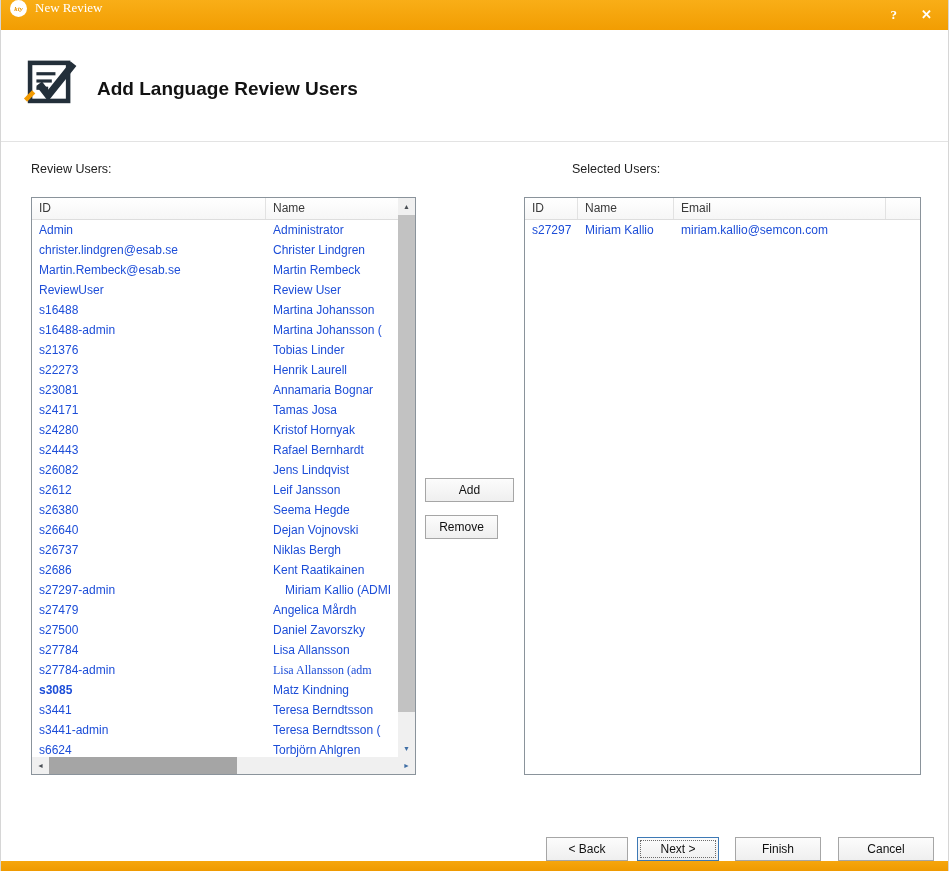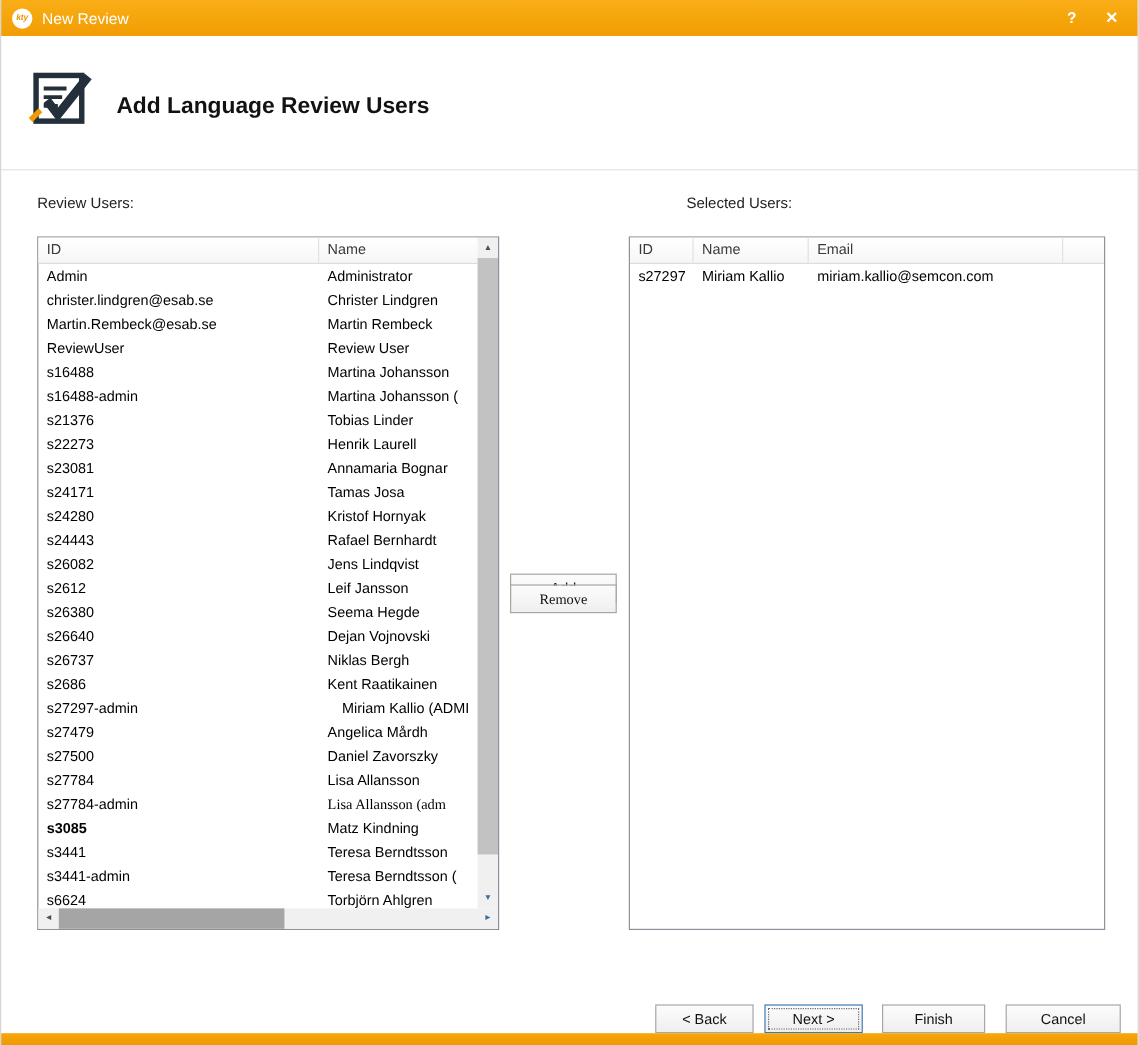--- a/index.html
+++ b/index.html
@@ -13,22 +13,23 @@
   .window {
     position:absolute; inset:0;
     background:#ffffff;
     border-left:1px solid #d6d6d6;
     border-right:1px solid #d6d6d6;
   }
   
   .titlebar {
     position:absolute; top:0; left:0; right:0; height:30px;
     background:linear-gradient(180deg,#f9ae17 0%,#f29d02 100%);
-    display:flex; align-items:center;
+    display:flex; align-items:flex-start;
     color:#ffffff;
+    font-family:Liberation Serif, serif;
   }
   .app-logo {
     width:17px; height:17px; border-radius:50%;
     background:#ffffff; margin-left:9px;
     display:flex; align-items:center; justify-content:center;
     color:#e89402; font-size:7px; font-weight:bold; font-style:italic;
     flex:0 0 auto;
   }
   .title-text { margin-left:8px; font-size:13px; }
   .titlebar-buttons {
@@ -58,21 +59,21 @@
   .right-list .list-header { right:0; }
   .hcell {
     font-size:12px; color:#3a3a3a; line-height:21px; padding-left:7px;
     border-right:1px solid #e2e2e2; overflow:hidden; white-space:nowrap;
   }
   .rows { position:absolute; top:22px; left:0; overflow:hidden; }
   .left-list  .rows { right:17px; bottom:17px; }
   .right-list .rows { right:0; bottom:0; }
   .lrow { display:flex; height:20px; }
   .cell {
-    font-size:12px; color:#000000; line-height:20px; padding-left:7px;
+    font-size:12px; color:#1d4ed8; line-height:20px; padding-left:7px;
     white-space:nowrap; overflow:hidden;
   }
   
   .vsb { position:absolute; top:0; right:0; width:17px; bottom:17px; background:#f0f0f0; }
   .hsb { position:absolute; left:0; right:0; bottom:0; height:17px; background:#f0f0f0; }
   .sb-arrow {
     width:17px; height:17px; font-size:7px; text-align:center; line-height:17px;
     color:#4a4f55; user-select:none;
   }
   .vsb .up   { position:absolute; top:0; left:0; }
@@ -250,21 +251,21 @@
       <div class="sb-arrow down">▼</div>
     </div>
     <div class="hsb">
       <div class="sb-arrow left">◄</div>
       <div class="sb-thumb-h"></div>
       <div class="sb-arrow right">►</div>
     </div>
   </div>
 
   <button class="btn" style="left:424px; top:459px; width:89px;">Add</button>
-  <button class="btn" style="left:424px; top:468px; width:89px;font-family:Liberation Serif, serif;">Remove</button>
+  <button class="btn" style="left:424px; top:496px; width:73px;">Remove</button>
 
   <div class="panel-label" style="left:523px; top:162px;margin-left:48px;">Selected Users:</div>
 
   <div class="listbox right-list">
     <div class="list-header">
       <div class="hcell" style="width:53px;">ID</div>
       <div class="hcell" style="width:96px;">Name</div>
       <div class="hcell" style="width:212px;">Email</div>
       <div class="hcell" style="flex:1; border-right:none;"></div>
     </div>

